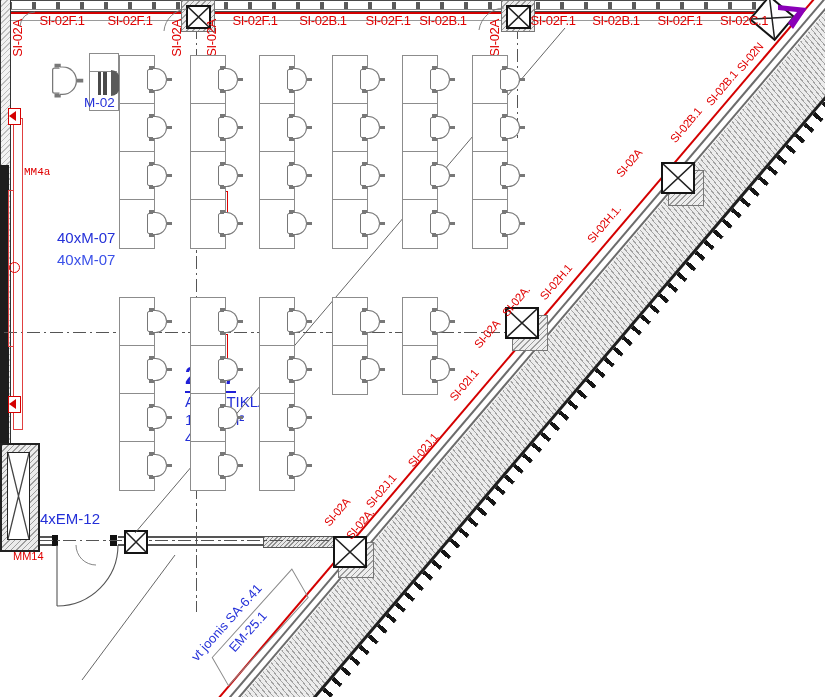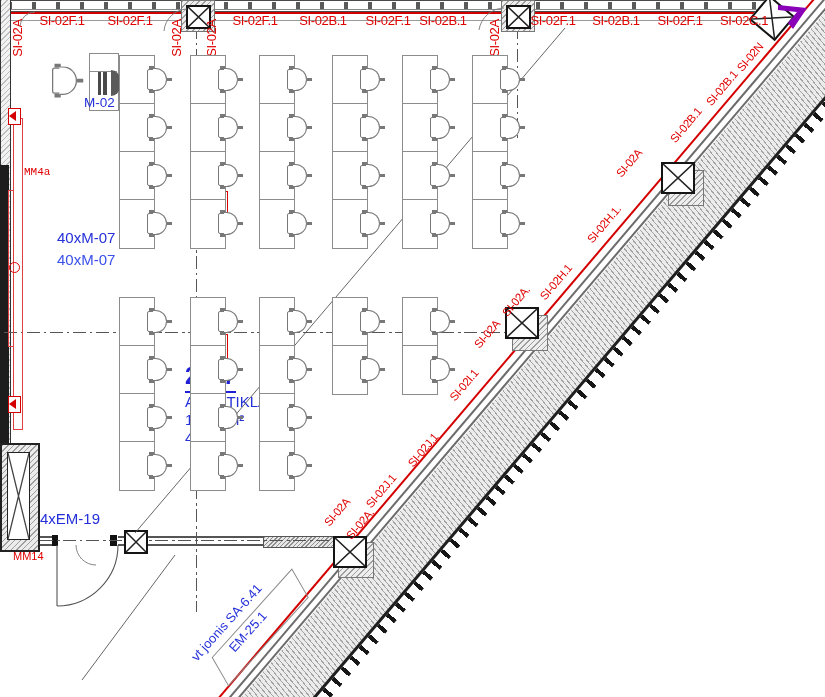--- a/index.html
+++ b/index.html
@@ -178,21 +178,21 @@
     <div class="back"></div>
     <div class="seat"></div>
   </div>
 <div class="abs m09-bar" style="left:98px;top:72px;width:3px;height:23px;"></div>
 <div class="abs m09-bar" style="left:103px;top:72px;width:4px;height:23px;"></div>
 <div class="abs m09-crescent" style="position:absolute;left:111px;top:70px;"></div>
 <div class="blue-label" style="left:84px;top:95px;font-size:13.5px;">M-02</div>
 
 <div class="blue-label" style="left:57px;top:229px;">40xM-07</div>
 <div class="blue-label" style="left:57px;top:251px;color:#3a50e8;">40xM-07</div>
-<div class="blue-label" style="left:40px;top:510px;">4xEM-19</div>
+<div class="blue-label" style="left:40px;top:510px;">4xEM-12</div>
 <div class="abs small-red" style="left:24px;top:166px;font-family:Liberation Mono, monospace;">MM4a</div>
 <div class="abs small-red" style="left:13px;top:550px;">MM14</div>
 
 <div class="abs" style="left:185px;top:363px;">
   <div><span class="room-number">2017</span></div>
   <div class="room-line">ARVUTIKLASS</div>
   <div class="room-line">179,6 m²</div>
   <div class="room-line">40</div>
 </div>
 

